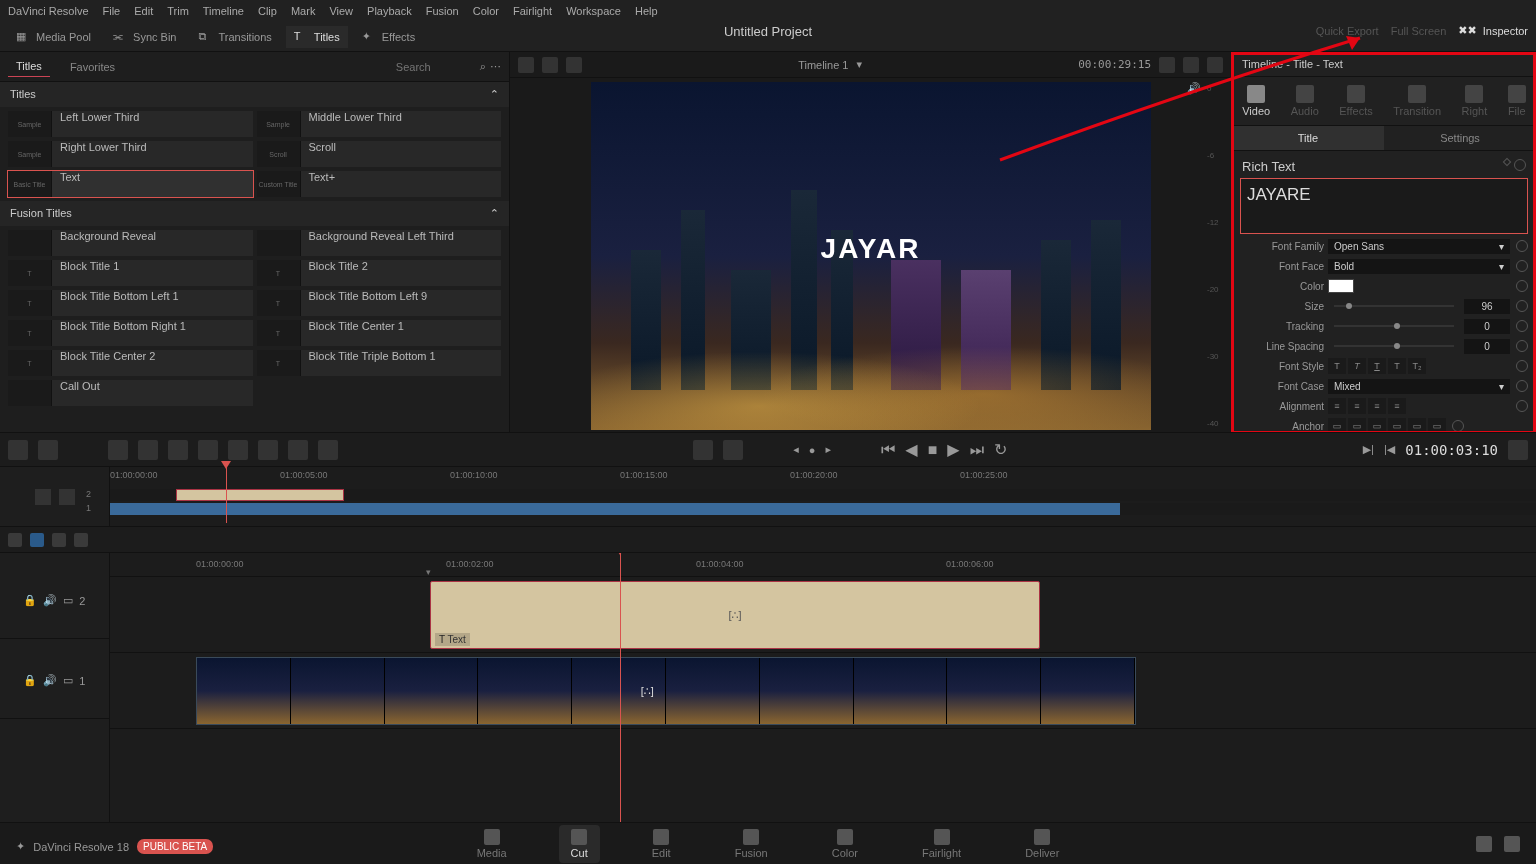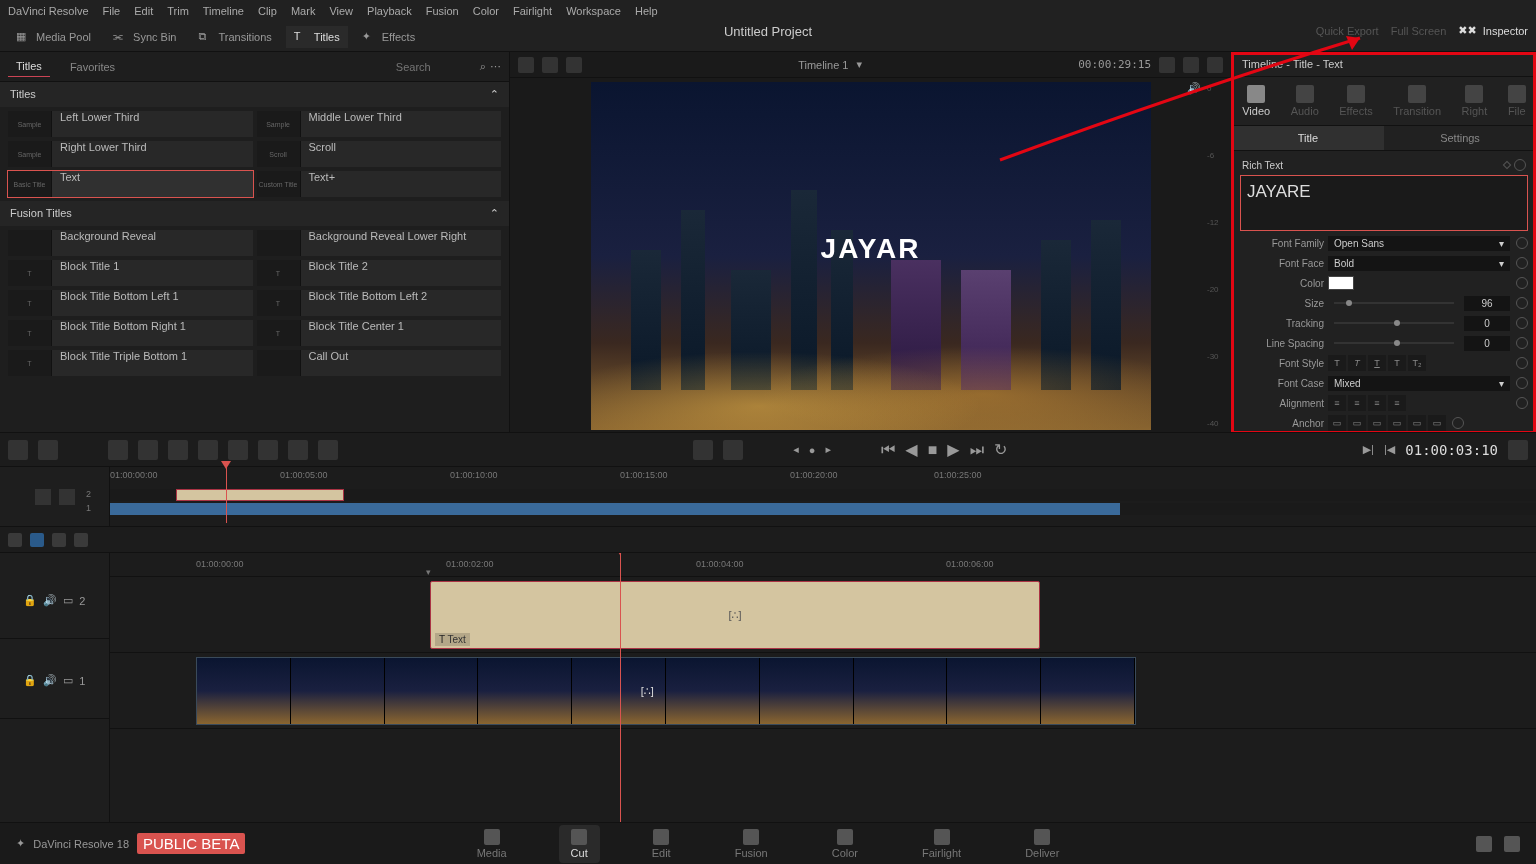--- a/index.html
+++ b/index.html
@@ -41,21 +41,21 @@
 .insp-header{padding:6px 10px;color:#ccc;font-size:11px;border-bottom:1px solid #111}
 .insp-tabs{display:flex;justify-content:space-around;padding:4px 0;border-bottom:1px solid #111}
 .insp-tab{display:flex;flex-direction:column;align-items:center;gap:2px;padding:4px;cursor:pointer;color:#555}
 .insp-tab.active{color:#ccc}
 .insp-tab .ic{width:18px;height:18px;background:#444;border-radius:2px}
 .insp-tab.active .ic{background:#888}
 .insp-subtabs{display:flex;border-bottom:1px solid #111}
 .insp-subtab{flex:1;text-align:center;padding:6px;cursor:pointer;color:#888;font-size:11px}
 .insp-subtab.active{background:#303030;color:#ddd}
 .insp-body{flex:1;overflow-y:auto;padding:4px 8px}
-.insp-section-h{display:flex;align-items:center;padding:4px 2px;color:#ccc;font-size:10px}
+.insp-section-h{display:flex;align-items:flex-start;padding:4px 2px;color:#ccc;font-size:13px}
 .richtext-input{width:100%;height:56px;background:#1a1a1a;border:1px solid #d9534f;color:#ddd;font-size:17px;padding:6px;resize:none}
 .prop-row{display:flex;align-items:center;padding:2px 0;gap:4px;height:20px}
 .prop-label{width:84px;text-align:right;color:#999;font-size:10px}
 .prop-val{background:#141414;color:#ccc;font-size:10px;text-align:center;padding:2px 4px;width:46px;border:none}
 .dropdown{flex:1;background:#141414;color:#ccc;font-size:10px;padding:2px 6px;display:flex;justify-content:space-between;align-items:flex-start;cursor:pointer}
 .slider{flex:1;height:2px;background:#333;position:relative;margin:0 6px}
 .slider .thumb{position:absolute;width:6px;height:6px;background:#888;border-radius:50%;top:-2px}
 .swatch{width:26px;height:14px;border:1px solid #444}
 .kf-dot{width:6px;height:6px;border:1px solid #555;transform:rotate(45deg);margin:0 2px}
 .reset{width:12px;height:12px;border:1px solid #555;border-radius:50%;margin-left:2px}
@@ -84,21 +84,21 @@
 .strip-frame{width:94px;height:100%;background:linear-gradient(180deg,#0a1530 0%,#1a2040 50%,#8a6530 100%);border-right:1px solid #000;position:relative}
 .playhead{position:absolute;top:0;bottom:0;width:1px;background:#d9534f;z-index:5}
 .playhead::before{content:'';position:absolute;top:-6px;left:-5px;width:0;height:0;border-left:5px solid transparent;border-right:5px solid transparent;border-top:8px solid #d9534f}
 .tl-ruler2{height:24px;position:relative;font-size:9px;color:#777;border-bottom:1px solid #111}
 .tl-ruler2 span{position:absolute;top:6px}
 .page-tabs{position:absolute;bottom:0;left:0;right:0;height:42px;background:#1a1a1a;display:flex;align-items:center;justify-content:center;gap:40px;border-top:1px solid #111}
 .page-tab{display:flex;flex-direction:column;align-items:center;gap:2px;cursor:pointer;color:#777;padding:4px 12px}
 .page-tab.active{color:#ddd;background:#2a2a2a;border-radius:4px}
 .page-tab .ic{width:16px;height:16px;background:#555;border-radius:2px}
 .footer-left{position:absolute;bottom:10px;left:16px;display:flex;align-items:center;gap:8px;color:#999}
-.beta{background:#d9534f;color:#fff;font-size:15px;padding:2px 6px;border-radius:2px}
+.beta{background:#d9534f;color:#fff;font-size:10px;padding:2px 6px;border-radius:7px}
 .footer-right{position:absolute;bottom:12px;right:16px;display:flex;gap:12px}
 .footer-right .ic{width:16px;height:16px;background:#555;border-radius:2px}
 .arrow-annotation{position:absolute;pointer-events:none;z-index:100}
 .small-tool-row{height:26px;display:flex;align-items:center;padding:0 8px;gap:8px;border-bottom:1px solid #111}
 .small-tool-row .ic{width:14px;height:14px;background:#3a3a3a;border-radius:2px}
 </style>
 </head>
 <body>
 
 <div class="menubar">
@@ -196,45 +196,49 @@
         <span>Fusion Titles</span>
         <span>⌃</span>
       </div>
     <div class="title-grid" id="fusion-grid">
         <div class="title-item">
           <div class="title-thumb"></div>
           <div class="title-label">Background Reveal</div>
         </div>
         <div class="title-item">
           <div class="title-thumb"></div>
-          <div class="title-label">Background Reveal Lower Right</div>
+          <div class="title-label">Background Reveal Left Third</div>
         </div>
         <div class="title-item">
           <div class="title-thumb">T</div>
           <div class="title-label">Block Title 1</div>
         </div>
         <div class="title-item">
           <div class="title-thumb">T</div>
           <div class="title-label">Block Title 2</div>
         </div>
         <div class="title-item">
           <div class="title-thumb">T</div>
           <div class="title-label">Block Title Bottom Left 1</div>
         </div>
         <div class="title-item">
           <div class="title-thumb">T</div>
-          <div class="title-label">Block Title Bottom Left 2</div>
+          <div class="title-label">Block Title Bottom Left 9</div>
         </div>
         <div class="title-item">
           <div class="title-thumb">T</div>
           <div class="title-label">Block Title Bottom Right 1</div>
         </div>
         <div class="title-item">
           <div class="title-thumb">T</div>
           <div class="title-label">Block Title Center 1</div>
+        </div>
+        <div class="title-item">
+          <div class="title-thumb">T</div>
+          <div class="title-label">Block Title Center 2</div>
         </div>
         <div class="title-item">
           <div class="title-thumb">T</div>
           <div class="title-label">Block Title Triple Bottom 1</div>
         </div>
         <div class="title-item">
           <div class="title-thumb"></div>
           <div class="title-label">Call Out</div>
         </div>
       </div>
@@ -479,21 +483,21 @@
           <span class="ic" style="width:16px;height:16px;background:#333"></span>
         </div>
     </div>
     <div class="tl-tracks">
       <div class="ruler">
         <span style="left:0">01:00:00:00</span>
         <span style="left:170px">01:00:05:00</span>
         <span style="left:340px">01:00:10:00</span>
         <span style="left:510px">01:00:15:00</span>
         <span style="left:680px">01:00:20:00</span>
-        <span style="left:824px">01:00:25:00</span>
+        <span style="left:850px">01:00:25:00</span>
       </div>
       <div style="position:absolute;left:-24px;top:22px;font-size:9px;color:#777">2</div>
       <div style="position:absolute;left:-24px;top:36px;font-size:9px;color:#777">1</div>
       <div class="mini-track" style="margin-top:4px">
           <div class="mini-clip" style="left:66px;width:168px;background:#d4c5a0;border:1px solid #a34"></div>
         </div>
       <div class="mini-track">
           <div class="mini-clip" style="left:0;width:1010px;background:#3a6a9a"></div>
         </div>
       <div class="playhead" style="left:116px;top:0;height:56px"></div>

